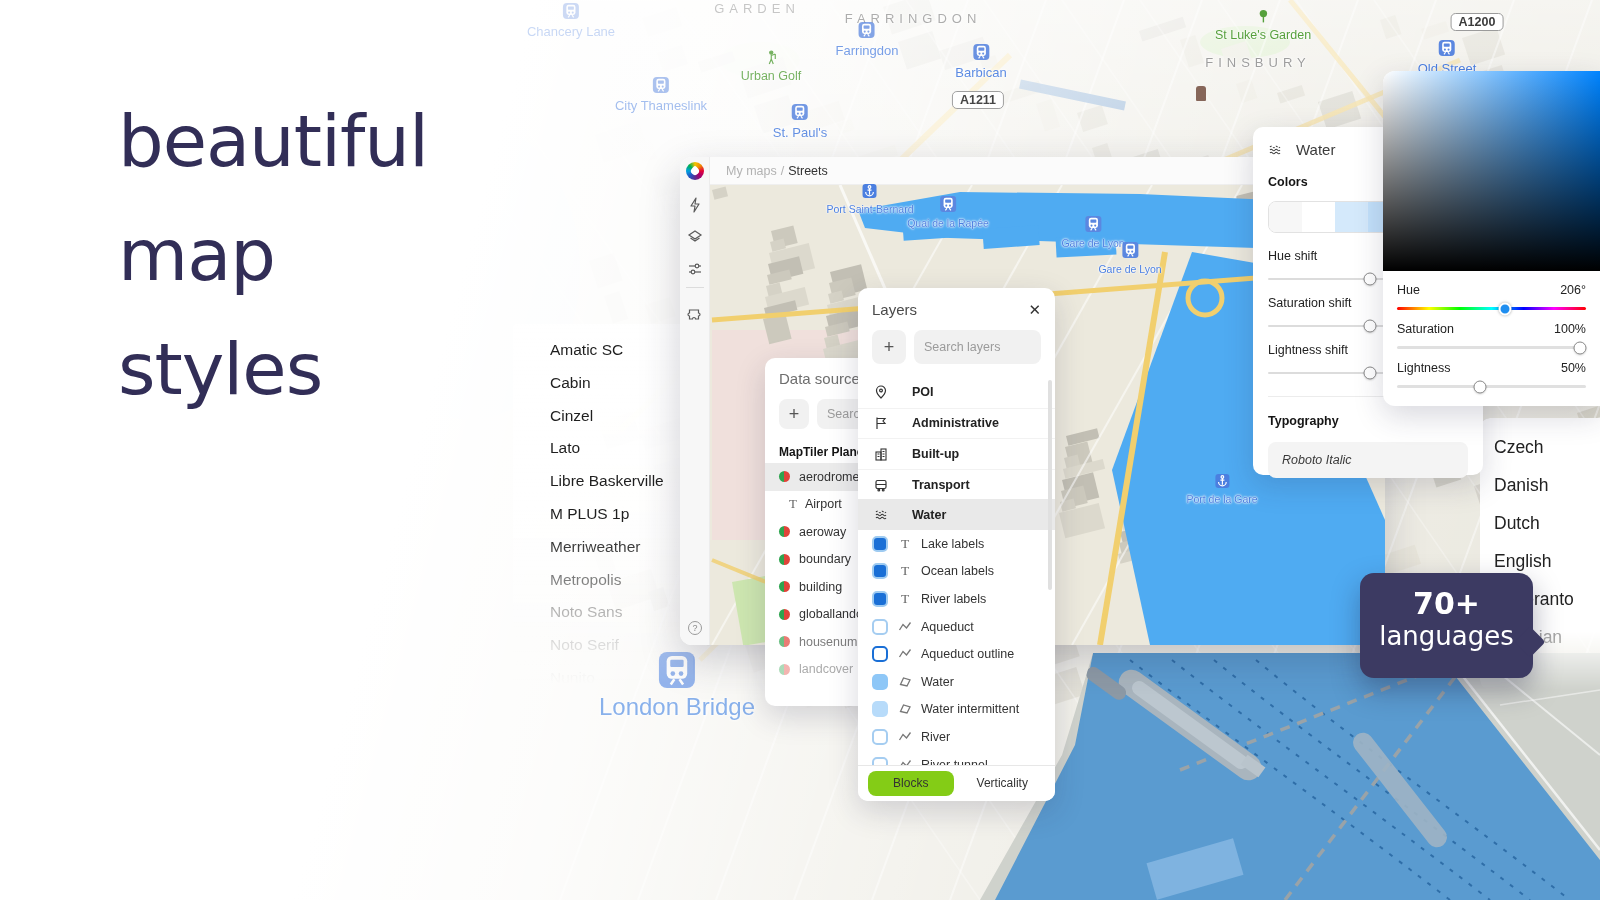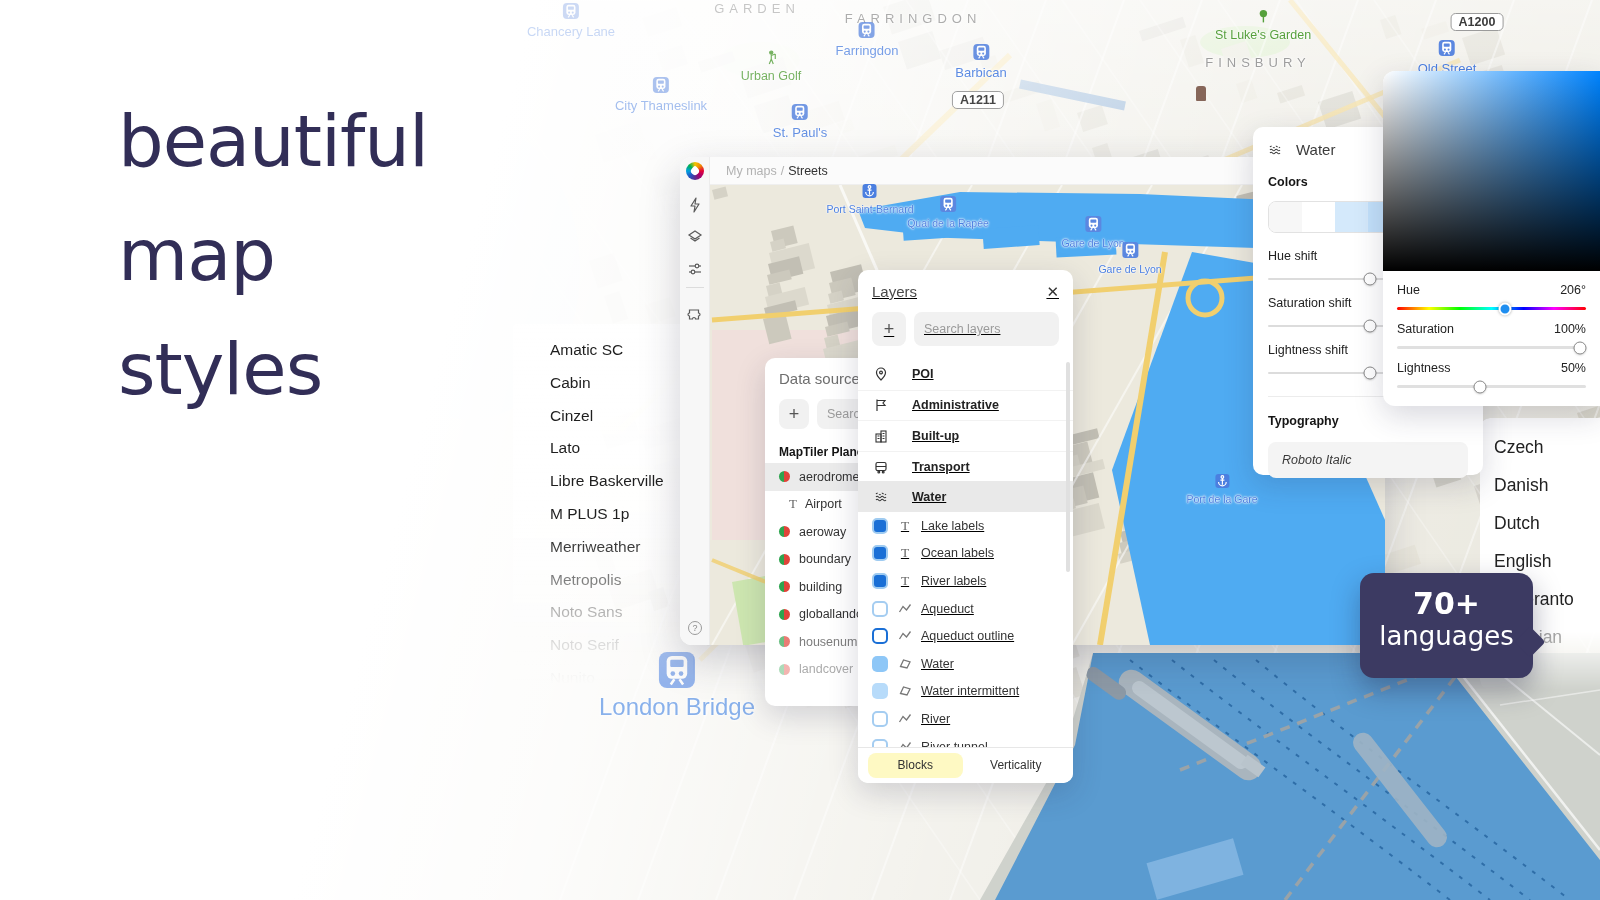--- a/index.html
+++ b/index.html
@@ -77,21 +77,21 @@
   #ds-group{margin:16px 0 4px 14px;font-size:12px;font-weight:bold;color:#141414;}
   .ds-row{height:27.5px;display:flex;align-items:center;padding-left:14px;font-size:12.5px;color:#333;cursor:pointer;}
   .ds-row.hl{background:#ebebeb;}
   .dot{width:11px;height:11px;border-radius:50%;margin-right:9px;flex:none;
     background:linear-gradient(90deg,#2ea44f 0 50%,#e0443a 50% 100%);}
   .tglyph{font-family:"Liberation Serif",serif;color:#666;font-size:13px;margin-right:8px;flex:none;}
   .ds-row.dim{color:#7d7d7d;} .ds-row.dim .dot{opacity:.7;}
   .ds-row.dimmer{color:#ababab;} .ds-row.dimmer .dot{opacity:.4;}
 
   
-  #layers-panel{left:858px;top:270px;width:215px;height:513px;z-index:9;overflow:hidden;text-decoration:underline;}
+  #layers-panel{left:858px;top:288px;width:197px;height:513px;z-index:9;overflow:hidden;}
   #lp-head{display:flex;align-items:center;justify-content:space-between;margin:13px 14px 0 14px;}
   #lp-title{font-size:15px;color:#4a4a4a;}
   #lp-close{font-size:15px;color:#333;cursor:pointer;line-height:1;}
   .lyr-group{height:30.6px;display:flex;align-items:center;padding-left:16px;gap:24px;
     font-size:12.5px;font-weight:bold;color:#222;border-top:1px solid #f2f2f2;cursor:pointer;}
   .lyr-group:first-child{border-top:none;}
   .lyr-group.active{background:#e9e9e9;border-top-color:#e9e9e9;}
   .gicon{width:14px;height:14px;flex:none;color:#333;}
   .lyr-sub{height:27.6px;display:flex;align-items:center;padding-left:14px;font-size:12.5px;color:#333;cursor:pointer;}
   .cb{width:16px;height:16px;border-radius:5px;margin-right:10px;flex:none;}
@@ -99,21 +99,21 @@
   .cb.unchecked{background:#fff;border:2px solid #a5cdf1;}
   .cb.outline{background:#fff;border:2.5px solid #1a6fd6;}
   .cb.area{background:#8ec7f7;}
   .cb.area2{background:#b7dbfa;}
   .sglyph{width:14px;height:14px;margin-right:9px;flex:none;color:#777;}
   .sglyph.t{font-family:"Liberation Serif",serif;font-size:13.5px;color:#666;line-height:14px;text-align:center;}
   #lp-scroll{position:absolute;right:3px;top:92px;width:4px;height:210px;border-radius:2px;background:#e0e0e0;}
   #lp-tabs{position:absolute;left:0;bottom:0;width:100%;height:36px;background:#fff;border-top:1px solid #e7e7e7;
     display:flex;align-items:center;padding:0 10px;gap:6px;}
   .lp-tab{flex:1;height:25px;line-height:25px;text-align:center;font-size:12px;color:#333;border-radius:8px;cursor:pointer;}
-  .lp-tab.active{background:#fef9c3;}
+  .lp-tab.active{background:#84cc16;}
 
   
   #water-panel{left:1253px;top:127px;width:230px;height:348px;z-index:10;padding:14px 15px;}
   #wp-head{display:flex;align-items:center;gap:14px;font-size:15px;color:#3c3c3c;}
   .sec-label{font-size:12.5px;font-weight:bold;color:#141414;margin-top:17px;}
   #wp-swatches{display:flex;height:32px;margin-top:12px;border:1px solid #e2e2e2;border-radius:8px;overflow:hidden;}
   .swatch{flex:1;}
   .slider-label{font-size:12.5px;color:#222;margin-top:16px;}
   .track{position:relative;height:2px;background:#dcdcdc;border-radius:1px;margin-top:15px;}
   .knob{position:absolute;top:50%;width:13px;height:13px;border-radius:50%;background:#fff;

